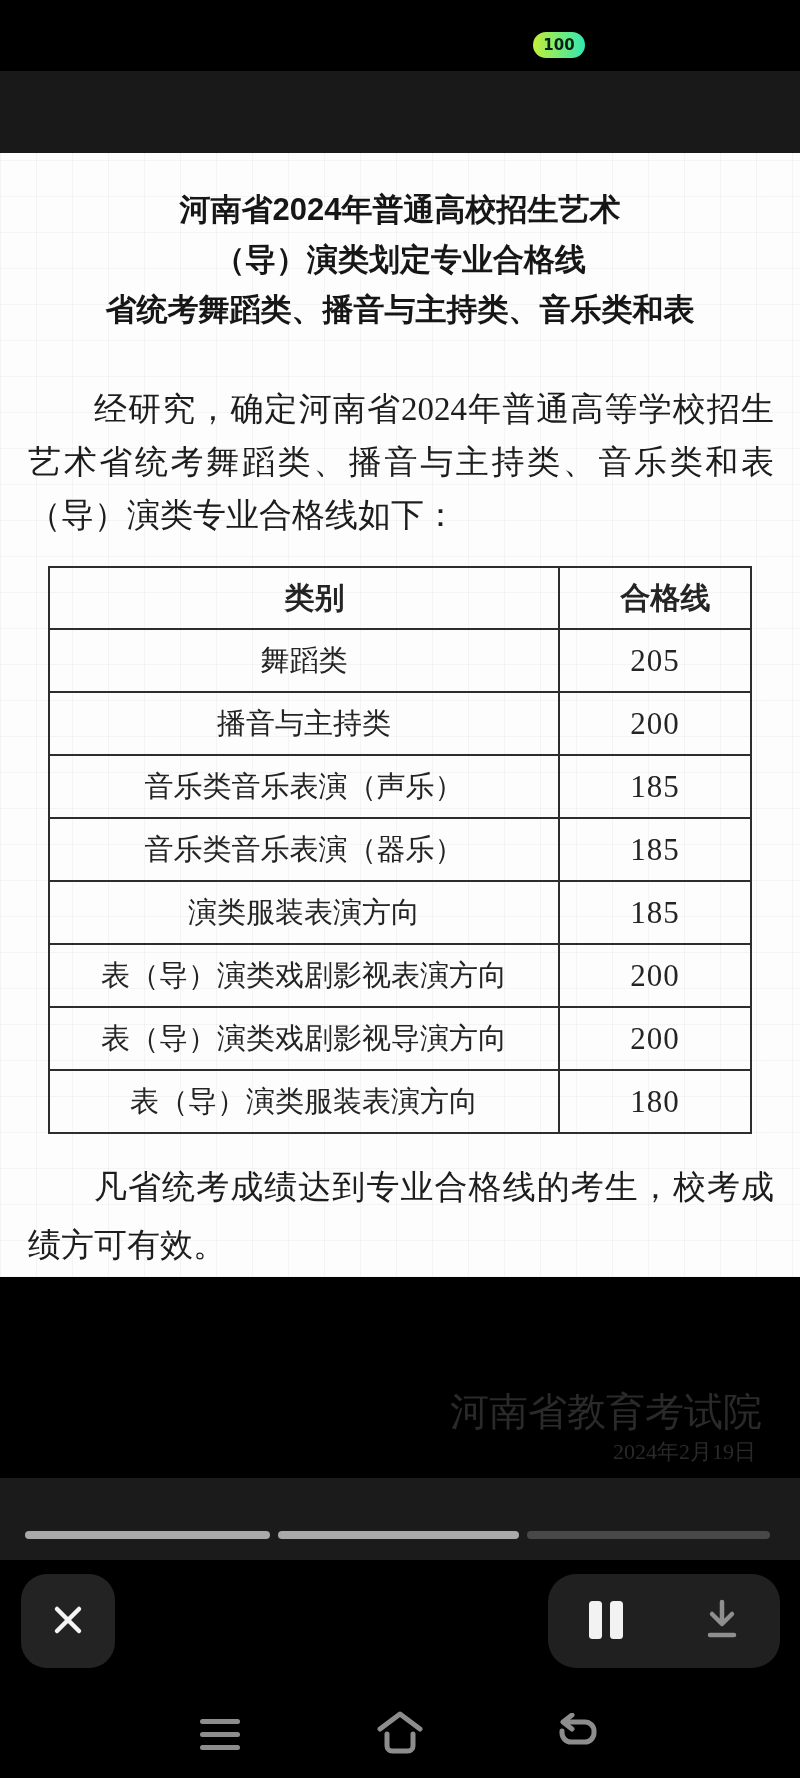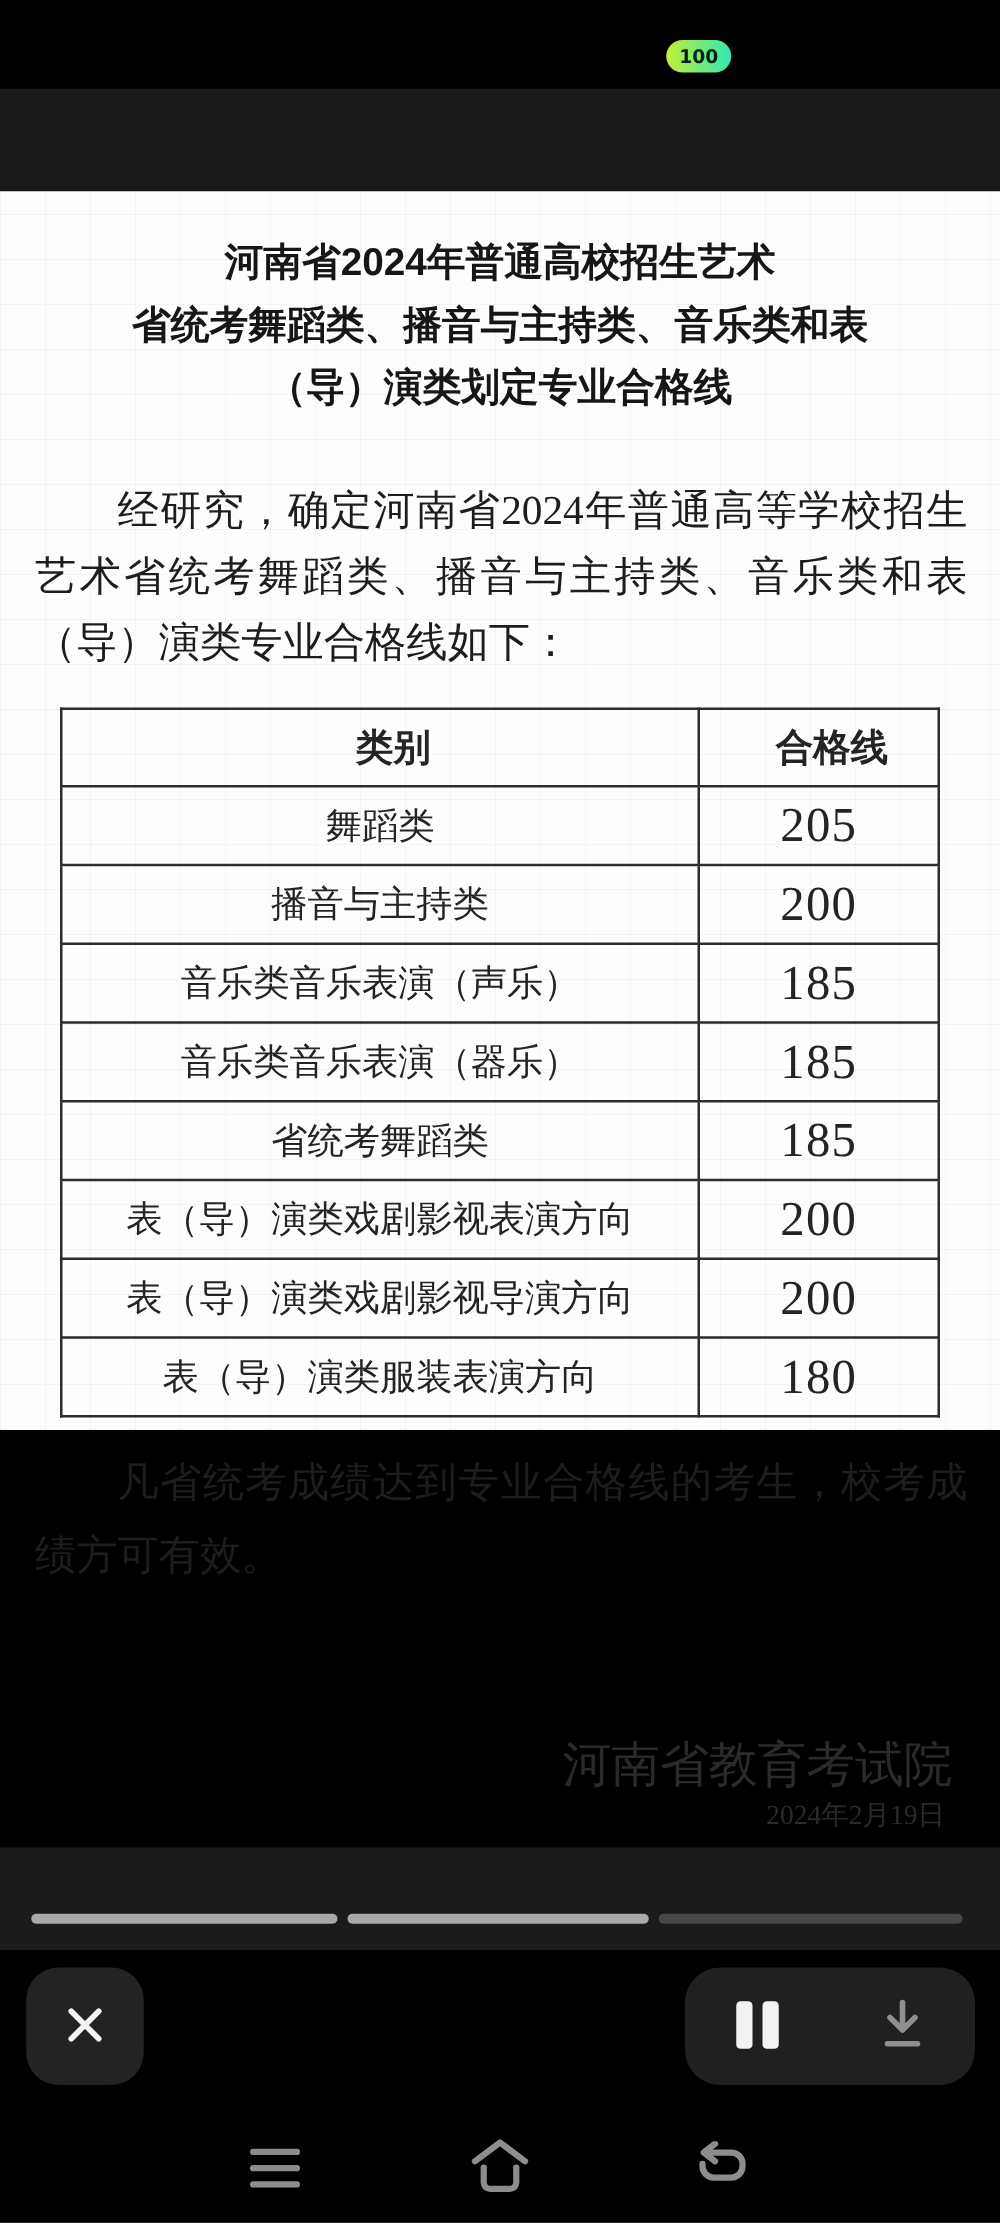--- a/index.html
+++ b/index.html
@@ -33,21 +33,21 @@
     position: absolute; left: 0; top: 71px; width: 800px; height: 82px;
     background: #191919;
   }
   .strip-bottom {
     position: absolute; left: 0; top: 1478px; width: 800px; height: 82px;
     background: #1b1b1b;
   }
 
   
   .doc {
-    position: absolute; left: 0; top: 153px; width: 800px; height: 991px;
+    position: absolute; left: 0; top: 153px; width: 800px; height: 1124px;
     background:
       repeating-linear-gradient(0deg,  rgba(140,140,150,0.08) 0 1px, transparent 1px 36px),
       repeating-linear-gradient(90deg, rgba(140,140,150,0.08) 0 1px, transparent 1px 36px),
       #fdfdfd;
     color: #1d1d1d;
   }
   .doc-title {
     position: absolute; left: 20px; top: 32px; width: 760px;
     text-align: center;
     font-size: 31px; font-weight: bold; line-height: 50px;
@@ -76,21 +76,21 @@
   .score-table th {
     height: 62px;
     font-size: 30px; font-weight: bold;
     font-family: "Liberation Sans", sans-serif;
     padding-left: 21px;
   }
   .score-table td { height: 63px; }
   .col-category { width: 510px; }
   .col-score    { width: 192px; }
   .cell-category { font-size: 29px; font-family: "Liberation Serif", serif; }
-  .cell-score    { font-size: 39px; font-family: "Liberation Serif", serif; letter-spacing: 1px; }
+  .cell-score    { font-size: 31px; font-family: "Liberation Serif", serif; letter-spacing: 1px; }
 
   .doc-closing {
     position: absolute; left: 28px; top: 1005px; width: 746px;
     font-size: 33px; line-height: 58px;
     text-indent: 2em; text-align: justify;
     color: #1d1d1d;
     font-family: "Liberation Serif", serif;
   }
   .doc-signature {
     position: absolute; right: 38px; top: 1232px;
@@ -167,22 +167,22 @@
     </div>
   </div>
 
   <div class="strip-top"></div>
   <div class="strip-bottom"></div>
 
   <div class="doc">
 
     <div class="doc-title">
       <div>河南省2024年普通高校招生艺术</div>
+      <div>（导）演类划定专业合格线</div>
       <div>省统考舞蹈类、播音与主持类、音乐类和表</div>
-      <div>（导）演类划定专业合格线</div>
     </div>
 
     <div class="doc-intro">经研究，确定河南省2024年普通高等学校招生艺术省统考舞蹈类、播音与主持类、音乐类和表（导）演类专业合格线如下：</div>
 
     <table class="score-table">
       <colgroup>
           <col class="col-category">
           <col class="col-score">
         </colgroup>
       <tbody>
@@ -200,21 +200,21 @@
       </tr>
       <tr>
         <td class="cell-category">音乐类音乐表演（声乐）</td>
         <td class="cell-score">185</td>
       </tr>
       <tr>
         <td class="cell-category">音乐类音乐表演（器乐）</td>
         <td class="cell-score">185</td>
       </tr>
       <tr>
-        <td class="cell-category">省统考舞蹈类</td>
+        <td class="cell-category">演类服装表演方向</td>
         <td class="cell-score">185</td>
       </tr>
       <tr>
         <td class="cell-category">表（导）演类戏剧影视表演方向</td>
         <td class="cell-score">200</td>
       </tr>
       <tr>
         <td class="cell-category">表（导）演类戏剧影视导演方向</td>
         <td class="cell-score">200</td>
       </tr>

